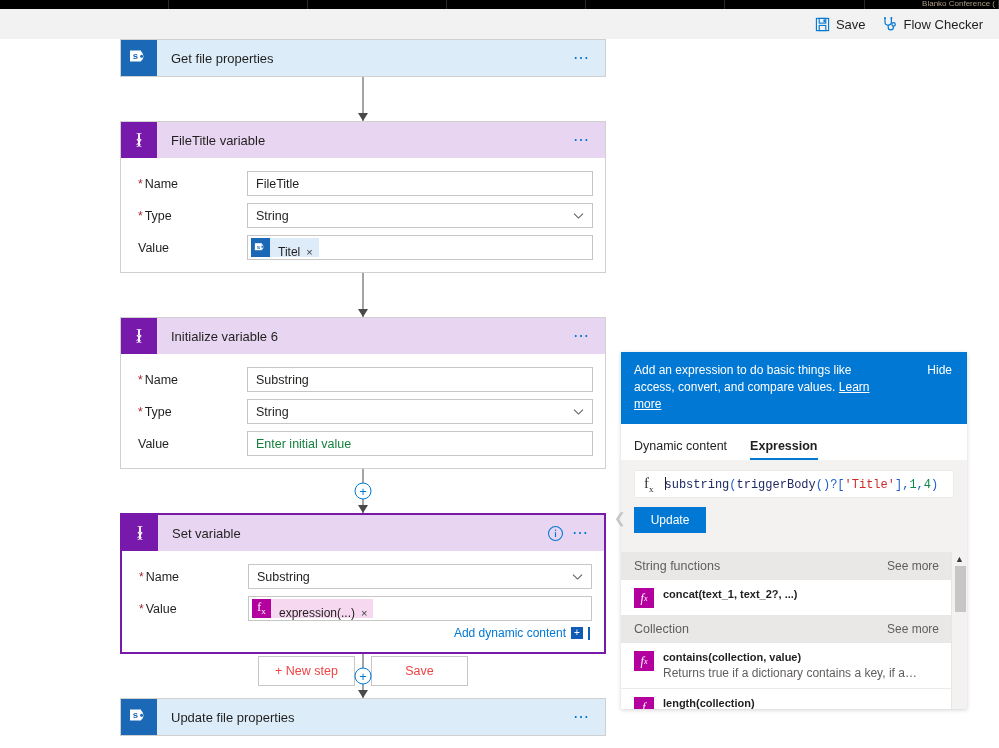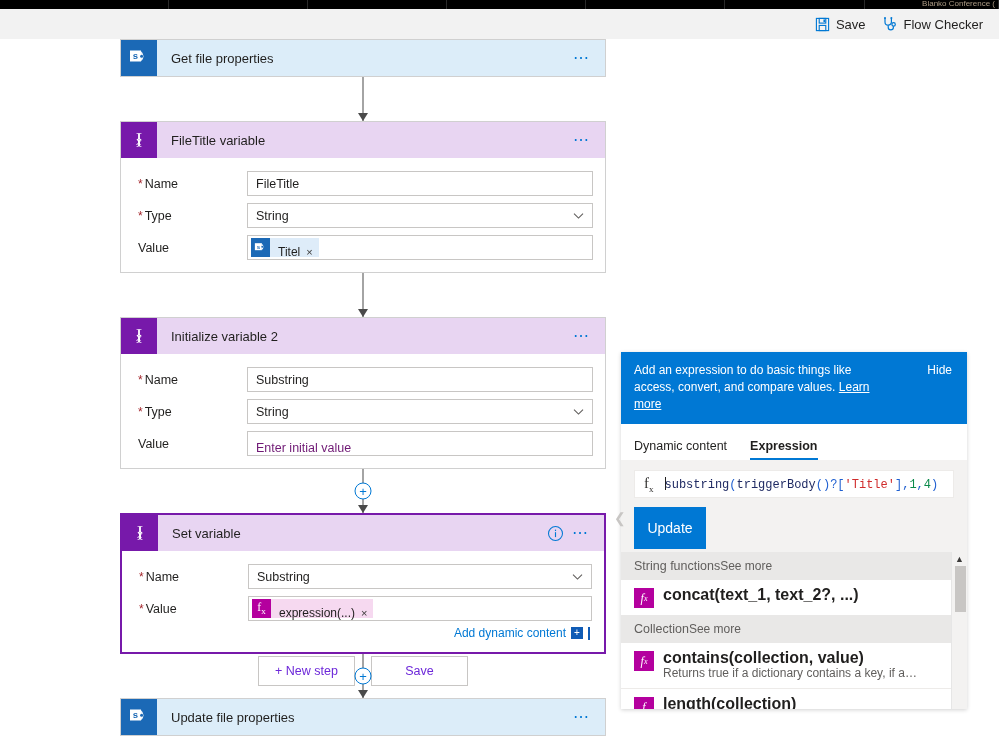--- a/index.html
+++ b/index.html
@@ -186,21 +186,21 @@
     height: 25px;
     border: 1px solid #c8c6c4;
     background: #ffffff;
     display: flex;
     align-items: center;
     padding: 0 8px;
     font-size: 12.5px;
     color: #201f1e;
     position: relative;
   }
-  .field-input.placeholder { color: #701a75; align-items: flex-end; }
+  .field-input.placeholder { color: #15803d; }
   .field-input.token { padding: 0 3px; }
   .chev {
     position: absolute;
     right: 8px;
     top: 50%;
     transform: translateY(-50%);
     display: flex;
   }
 
   
@@ -261,21 +261,21 @@
     left: 120px;
     width: 486px;
     display: flex;
     justify-content: center;
     gap: 16px;
   }
   .flat-btn {
     width: 97px; height: 30px;
     border: 1px solid #c8c6c4;
     background: #ffffff;
-    color: #6d28d9;
+    color: #ef4444;
     font-size: 12.5px;
     display: flex; align-items: center; justify-content: center;
     cursor: pointer;
     font-family: "Liberation Sans", sans-serif;
   }
 
   
   .panel {
     position: absolute;
     left: 621px;
@@ -373,40 +373,41 @@
     background: #201f1e;
     vertical-align: -2px;
     margin-right: -1px;
   }
   .tok-fn   { color: #1f2a63; }
   .tok-pn   { color: #1f5fd0; }
   .tok-str  { color: #d02b2b; }
   .tok-num  { color: #0a8a4a; }
   .update-btn {
     margin-top: 9px;
-    width: 72px; height: 42px;
+    width: 72px; height: 26px;
     background: #0078d4;
     color: #ffffff;
-    font-size: 14px;
+    font-size: 12px;
     border: none;
     cursor: pointer;
     font-family: "Liberation Sans", sans-serif;
   }
 
   
   .fn-list {
     position: absolute;
     left: 0; right: 0;
     top: 200px; bottom: 0;
     background: #ffffff;
     overflow: hidden;
   }
   .fn-group {
     background: #e9e8e7;
     display: flex;
+    justify-content: space-between;
     align-items: center;
     padding: 7px 28px 7px 13px;
     font-size: 12.5px;
     color: #605e5c;
   }
   .fn-seemore { color: #605e5c; cursor: pointer; font-size: 12px; }
   .fn-item {
     display: flex;
     align-items: flex-start;
     gap: 9px;
@@ -421,21 +422,21 @@
     background: #b4009e;
     color: #ffffff;
     font-family: "Liberation Serif", serif;
     font-style: italic;
     font-size: 12px;
     display: flex; align-items: center; justify-content: center;
     margin-top: 1px;
   }
   .fn-ico sub { font-size: 8px; }
   .fn-sig {
-    font-size: 16px;
+    font-size: 11px;
     color: #201f1e;
     font-weight: bold;
     line-height: 15px;
   }
   .fn-desc {
     font-size: 12px;
     color: #605e5c;
     line-height: 16px;
     white-space: nowrap;
     overflow: hidden;
@@ -603,21 +604,21 @@
 
     <div class="card">
       <div class="card-header var">
         <div class="card-icon var">
           <svg width="26" height="20" viewBox="0 0 26 20">
             <text x="13" y="15" font-family="Liberation Serif, serif" font-size="16" fill="#ffffff" text-anchor="middle">{</text>
             <text x="13" y="14.6" font-family="Liberation Serif, serif" font-style="italic" font-size="11" fill="#ffffff" text-anchor="middle">x</text>
             <text x="13" y="15" font-family="Liberation Serif, serif" font-size="16" fill="#ffffff" text-anchor="middle" transform="translate(13,0) scale(-1,1) translate(-13,0)">{</text>
           </svg>
         </div>
-        <div class="card-title">Initialize variable 2</div>
+        <div class="card-title">Initialize variable 6</div>
         <div class="card-ellipsis">⋯</div>
       </div>
       <div class="card-body">
 
         <div class="field-row">
           <div class="field-label req">Name</div>
           <div class="field-input">
             <span>Substring</span>
           </div>
         </div>

